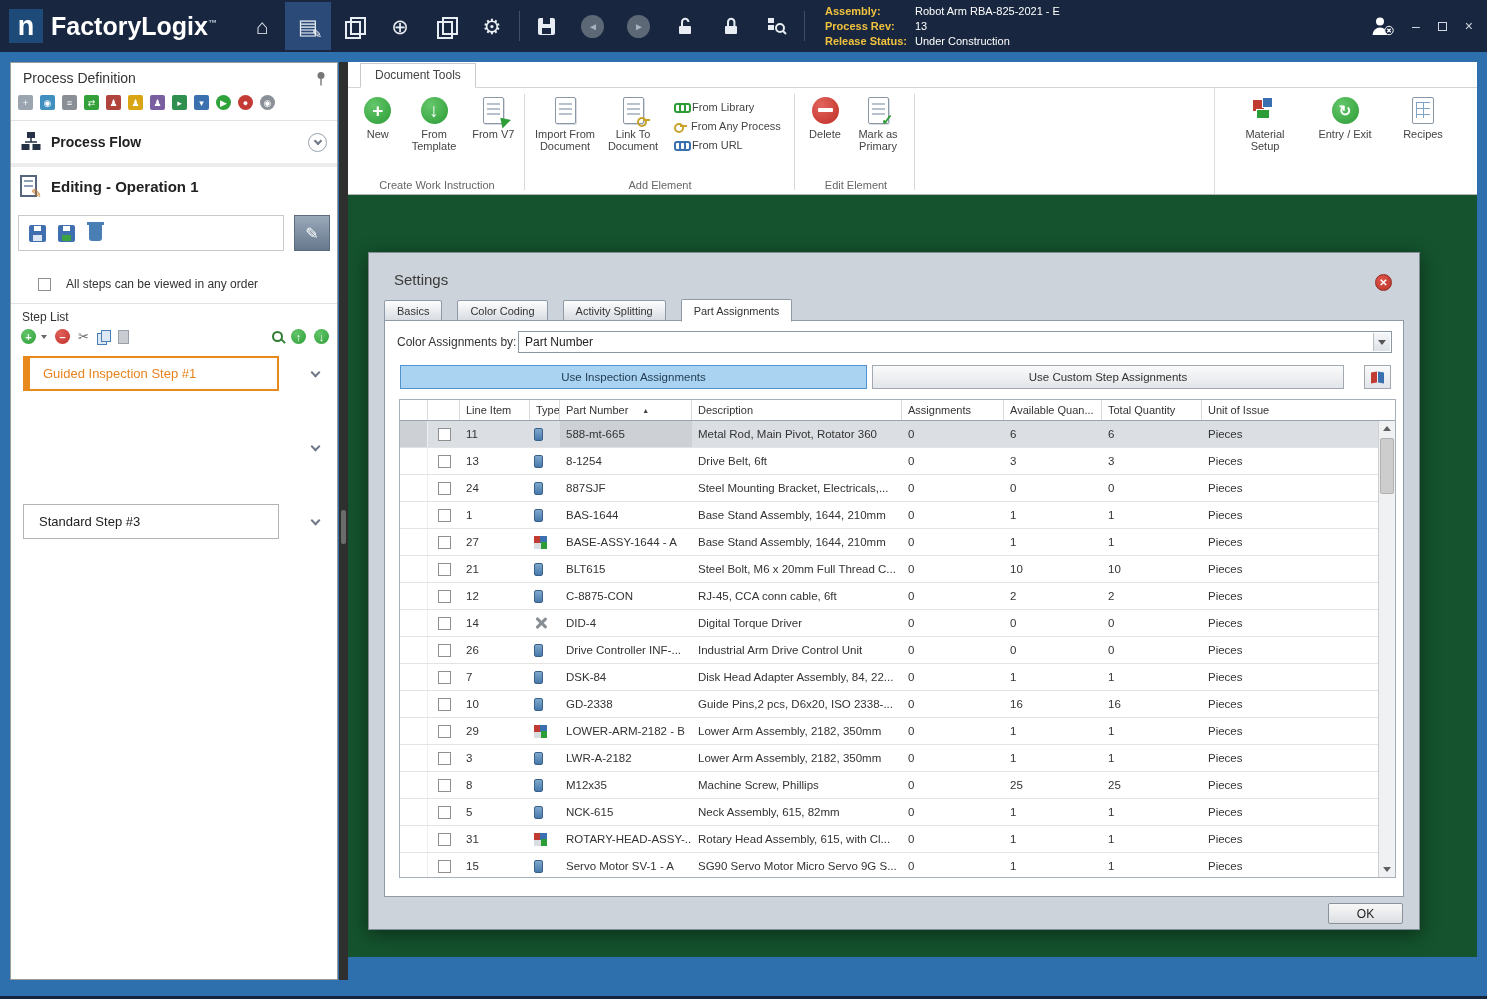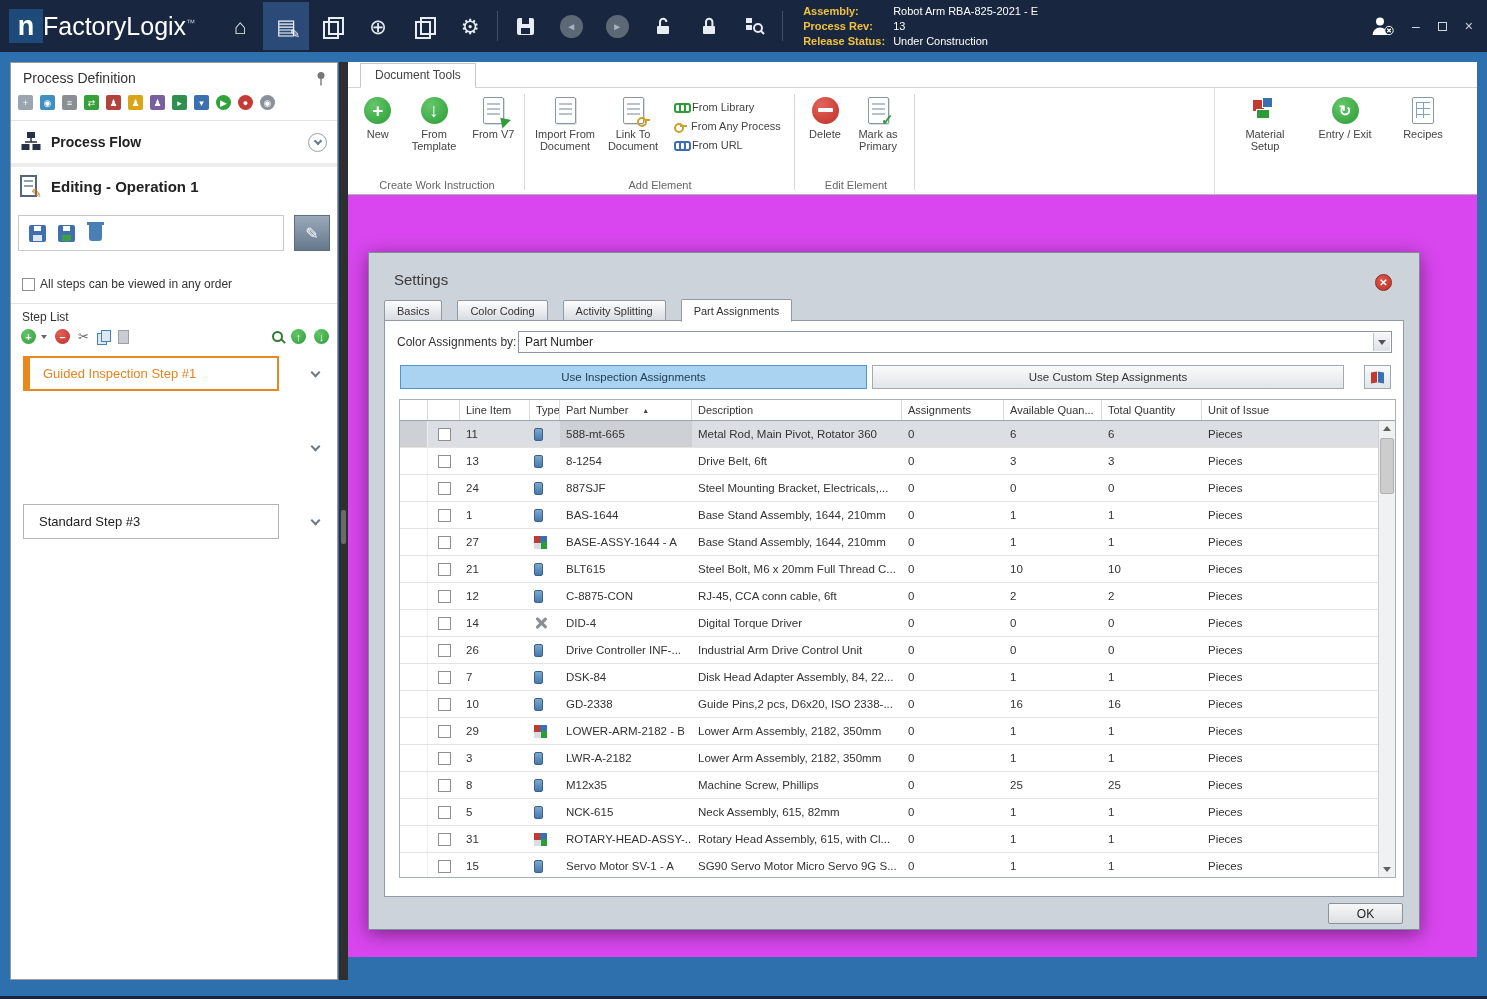--- a/index.html
+++ b/index.html
@@ -2,21 +2,21 @@
 <html><head>
 <meta charset="utf-8">
 <style>
   *{box-sizing:border-box;margin:0;padding:0}
   body{margin:0;background:#222;font-family:"Liberation Sans",sans-serif}
   .app{position:relative;width:1487px;height:999px;background:#2e6fae;overflow:hidden}
 
   
   .titlebar{position:absolute;top:0;left:0;right:0;height:52px;background:#18273f;display:flex;align-items:center;color:#e8edf4}
   .logo-box{width:34px;height:34px;background:#1e4a7a;margin-left:9px;display:flex;align-items:center;justify-content:center;color:#fff;font-size:27px;font-weight:bold;flex:0 0 auto}
-  .app-name{color:#fff;font-size:25px;font-weight:400;white-space:nowrap}
+  .app-name{color:#fff;font-size:25px;margin-left:8px;font-weight:700;white-space:nowrap}
   .app-name sup{font-size:9px;color:#bcc7d4}
   .tb-icons{display:flex;align-items:center;margin-left:22px;height:52px}
   .tb-ic{width:46px;height:48px;display:flex;align-items:center;justify-content:center;cursor:pointer;position:relative}
   .tb-ic.active{background:#2b4a77}
   .tb-ic .g{font-size:21px;color:#e8edf4;line-height:1}
   .overlay-pencil{position:absolute;right:9px;bottom:9px;font-size:12px;color:#fff}
   .docs2{width:18px;height:18px;position:relative}
   .docs2::before,.docs2::after{content:'';position:absolute;width:12px;height:14px;border:2px solid #e8edf4;background:transparent}
   .docs2::before{left:0;top:4px}
   .docs2::after{left:5px;top:0}
@@ -57,21 +57,21 @@
   .sheet .pen{position:absolute;right:-7px;bottom:-6px;font-size:13px;color:#c77c2a}
   .edit-label{font-size:15px;font-weight:bold;color:#222;margin-left:14px}
   .edit-tools{position:absolute;top:152px;left:7px;width:266px;height:36px;border:1px solid #c9c9c9;display:flex;align-items:center;gap:12px;padding-left:10px}
   .sfloppy{width:17px;height:17px;background:#3f6fae;border-radius:2px;position:relative}
   .sfloppy::before{content:'';position:absolute;top:1px;left:5px;width:7px;height:5px;background:#fff}
   .sfloppy::after{content:'';position:absolute;bottom:1px;left:4px;width:9px;height:6px;background:#dce6f2}
   .sfloppy.ga::after{background:#3aa33f}
   .trash{width:13px;height:16px;background:#4a7fb5;border-radius:0 0 3px 3px;position:relative;margin-left:2px}
   .trash::before{content:'';position:absolute;top:-3px;left:-2px;width:17px;height:3px;background:#4a7fb5}
   .edit-mode-btn{position:absolute;top:152px;right:7px;width:36px;height:36px;border:1px solid #5d6c7e;background:linear-gradient(#9aa9ba,#66788c);display:flex;align-items:center;justify-content:center;color:#fff;font-size:16px}
-  .order-row{position:absolute;top:214px;left:11px;display:flex;align-items:center;gap:5px}
+  .order-row{position:absolute;top:214px;left:27px;display:flex;align-items:center;gap:15px}
   .cb{width:13px;height:13px;background:#fff;border:1px solid #8f8f8f;flex:0 0 auto}
   .order-label{font-size:12px;color:#333}
   .steplist-label{position:absolute;top:247px;left:11px;font-size:12px;color:#333}
   .step-toolbar{position:absolute;top:266px;left:10px;right:8px;display:flex;align-items:center;gap:8px}
   .sgc{width:15px;height:15px;border-radius:50%;display:inline-flex;align-items:center;justify-content:center;color:#fff;font-size:11px;font-weight:bold}
   .sgc.green{background:radial-gradient(circle at 35% 30%,#62c568,#2e9e38)}
   .sgc.red{background:radial-gradient(circle at 35% 30%,#e06058,#c03028)}
   .caret-sm{width:0;height:0;border-left:3px solid transparent;border-right:3px solid transparent;border-top:4px solid #666;margin-left:-3px}
   .scis{font-size:13px;color:#666}
   .copy2{width:13px;height:13px;position:relative}
@@ -127,21 +127,21 @@
   .tiles .t1{left:1px;top:3px;width:11px;height:11px;background:#c23b33}
   .tiles .t2{left:10px;top:0;width:11px;height:11px;background:#3a6fb0;border:1px solid #fff}
   .tiles .t3{left:4px;top:12px;width:14px;height:10px;background:#2c9c36;border:1px solid #fff}
   .grid-doc{width:22px;height:27px;background:#fff;border:1px solid #8a97a5;border-radius:2px;position:relative}
   .grid-doc::before{content:'';position:absolute;inset:4px 3px 5px 3px;
      background:
        repeating-linear-gradient(90deg,#7fa3c4 0 1px,transparent 1px 7px),
        repeating-linear-gradient(#7fa3c4 0 1px,transparent 1px 6px)}
 
   
-  .workspace{position:absolute;top:133px;left:0;right:0;bottom:0;background:#d946ef}
+  .workspace{position:absolute;top:133px;left:0;right:0;bottom:0;background:#14532d}
   .dialog{position:absolute;left:20px;top:57px;width:1052px;height:678px;background:#ccd3db;border:1px solid #7f8b97;box-shadow:0 4px 18px rgba(0,0,0,.45)}
   .dlg-title{position:absolute;left:25px;top:18px;font-size:15px;color:#3a3a3a}
   .dlg-close{position:absolute;right:27px;top:21px;width:17px;height:17px;border-radius:50%;background:radial-gradient(circle at 35% 30%,#e05548,#b9352b);border:1px solid #8f2a22;color:#fff;font-size:10px;font-weight:bold;display:flex;align-items:center;justify-content:center;cursor:pointer}
   .dlg-tabs{position:absolute;left:15px;top:46px;display:flex;align-items:flex-end;z-index:3}
   .dtab{height:21px;padding:0 12px;font-size:11px;display:flex;align-items:center;background:linear-gradient(#fdfdfd,#d8dde3);border:1px solid #8f9aa6;margin-right:15px;border-radius:2px 2px 0 0;color:#333;cursor:pointer}
   .dtab.active{height:23px;background:#fff;border-bottom:1px solid #fff;margin-bottom:-1px}
   .dlg-panel{position:absolute;left:15px;top:67px;width:1020px;height:577px;background:#fff;border:1px solid #8f9aa6;z-index:2}
   .color-row{position:absolute;left:12px;top:10px;right:11px;height:22px;display:flex;align-items:center}
   .color-label{font-size:12px;color:#333;width:121px}
   .dropdown{flex:1;height:22px;border:1px solid #8b96a3;background:#fff;display:flex;align-items:center;position:relative;font-size:12px;color:#222;padding-left:6px}

